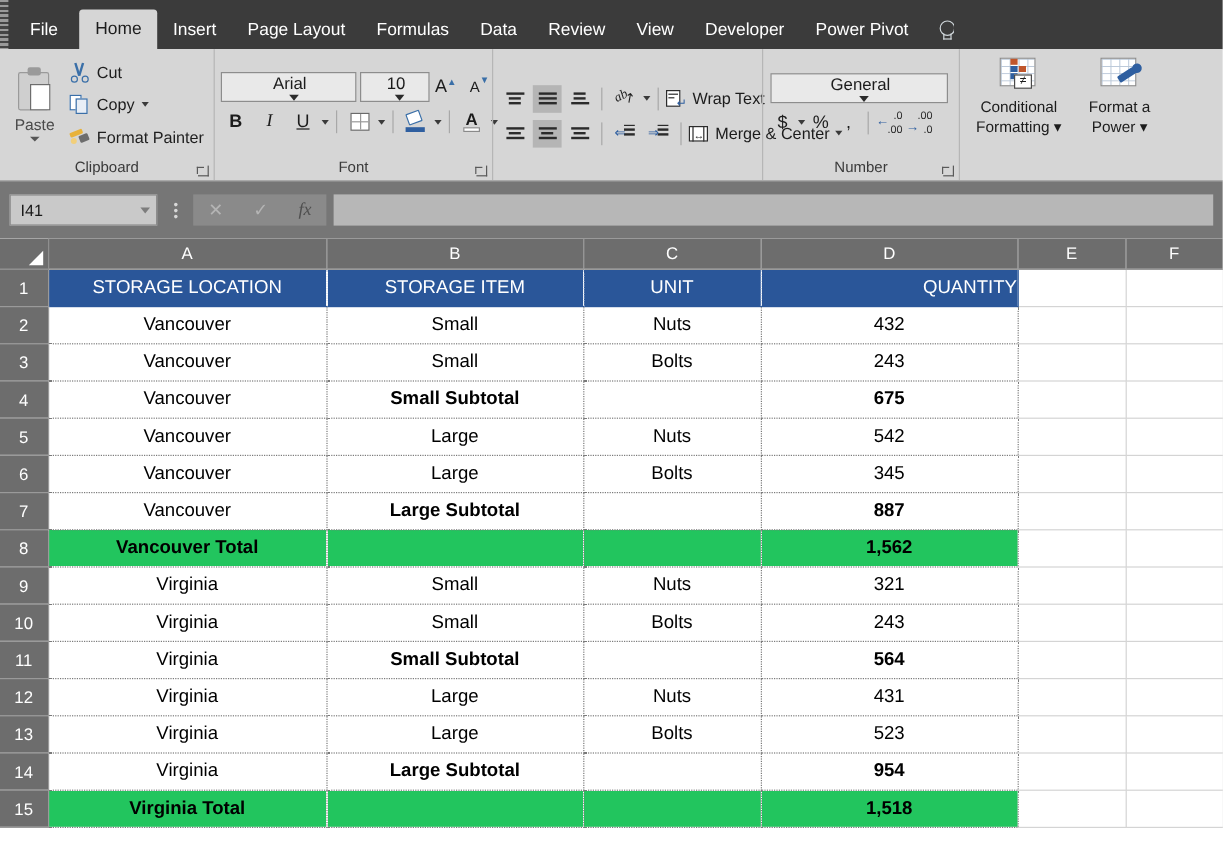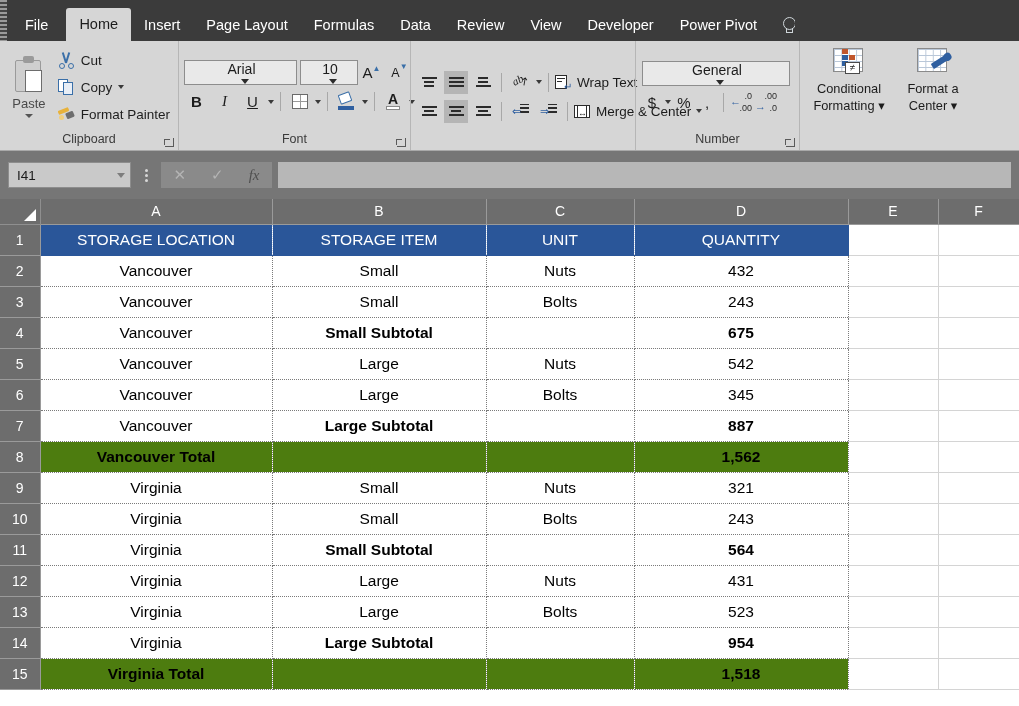--- a/index.html
+++ b/index.html
@@ -278,23 +278,23 @@
   .cell {
     height: 31px; font-size: 15.5px; color:#000000; text-align:center;
     border-right: 1px dotted #7a7a7a; border-bottom: 1px dotted #7a7a7a;
     background: #ffffff; overflow: hidden; white-space: nowrap;
   }
   .cell.empty-col { border-right:1px solid #d4d4d4; border-bottom:1px solid #d4d4d4; }
   .cell.hdr {
     background: #2a5699; color:#ffffff; font-size:15.5px;
     border-right:1px dotted #cfd9ea; border-bottom:1px solid #2a5699;
   }
-  .cell.hdr.last { border-right:1px solid #2a5699; }
+  .cell.hdr.last { border-right:1px solid #2a5699;text-align:right; }
   .cell.bold { font-weight: bold; }
-  .cell.total { background:#4d7c0f; font-weight: bold; }
+  .cell.total { background:#22c55e; font-weight: bold; }
 </style>
 </head>
 <body>
 
 <div id="app">
 
   <div class="tabstrip">
     <div class="lead"></div>
     <div class="tab file">File</div>
     <div class="tab active">Home</div>
@@ -545,21 +545,21 @@
             <span>Formatting</span> ▾
           </span>
         </div>
         <div class="bigbtn">
           <span class="bigicon">
             <span class="minigrid"></span>
               <span class="fatbrush"></span>
           </span>
           <span>Format a</span>
           <span>
-            <span>Center</span> ▾
+            <span>Power</span> ▾
           </span>
         </div>
       </div>
       <div class="gname"></div>
     </div>
   </div>
 
   <div class="fbar">
     <div class="namebox">
       <span class="val">I41</span>

